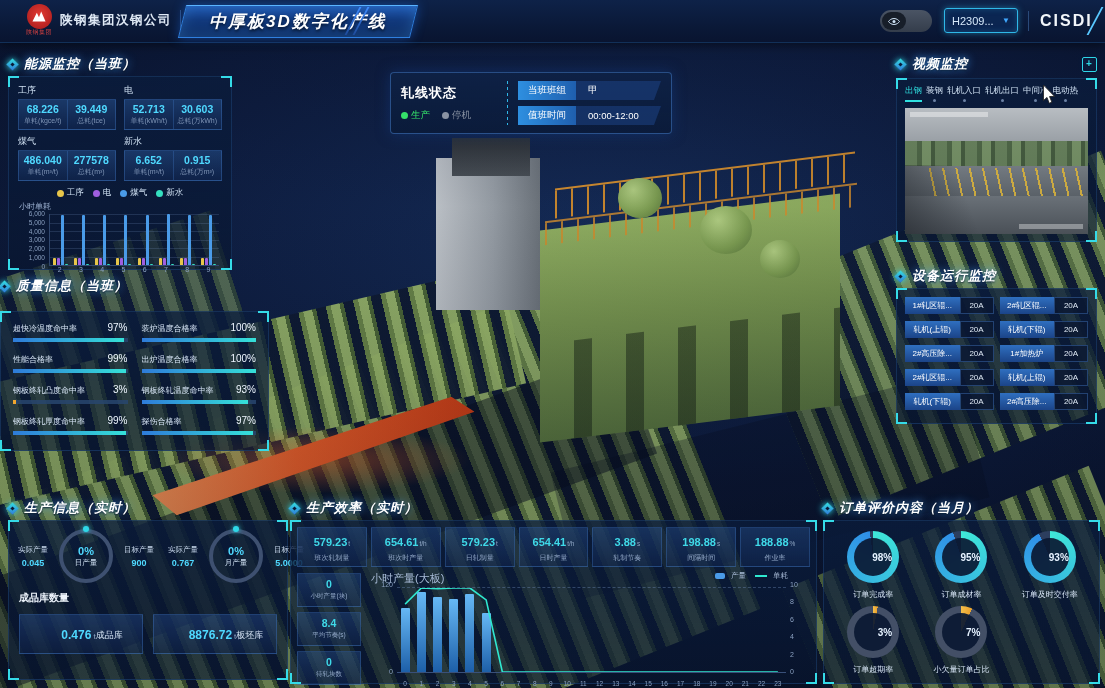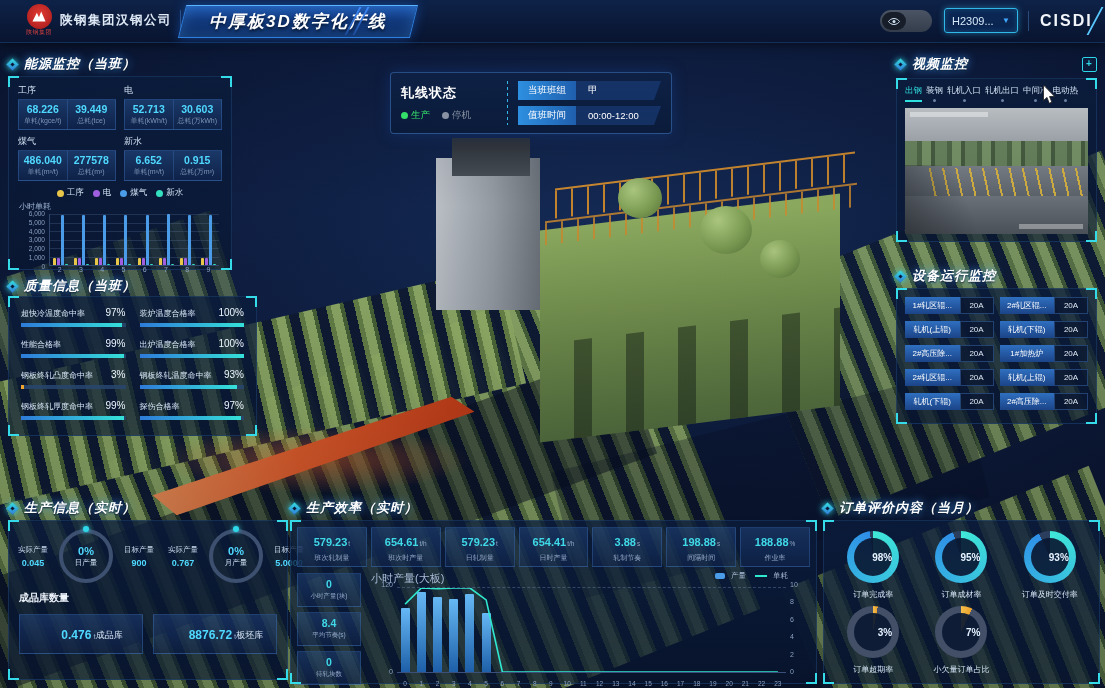--- a/index.html
+++ b/index.html
@@ -466,26 +466,26 @@
             <span>9</span>
           </div>
       </div>
     <span class="ck tl"></span>
         <span class="ck tr"></span>
         <span class="ck bl"></span>
         <span class="ck br"></span>
       </div>
   </div>
 
-  <div class="panel" style="left:8px;top:276px;width:249px;">
+  <div class="panel" style="left:0;top:276px;width:269px;">
     <div class="sec-title">
       <span class="diamond"></span>
       <span>质量信息（当班）</span>
     </div>
-    <div class="panel-box brk" style="margin-top:0;height:140px;">
+    <div class="panel-box brk" style="margin-top:15px;height:140px;">
       <div class="q-grid">
   <div class="q-item">
     <div class="q-top">
       <span class="q-lab">超快冷温度命中率</span>
       <span class="q-val">97%</span>
     </div>
     <div class="q-bar">
       <span class="q-fill" style="width: 97%; background: linear-gradient(90deg, rgb(46, 123, 217), rgb(53, 224, 216));"></span>
     </div>
   </div>

